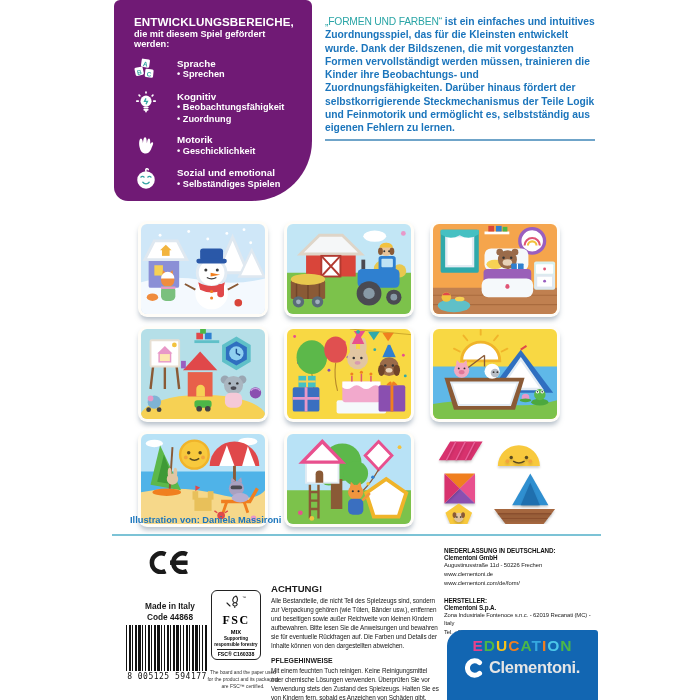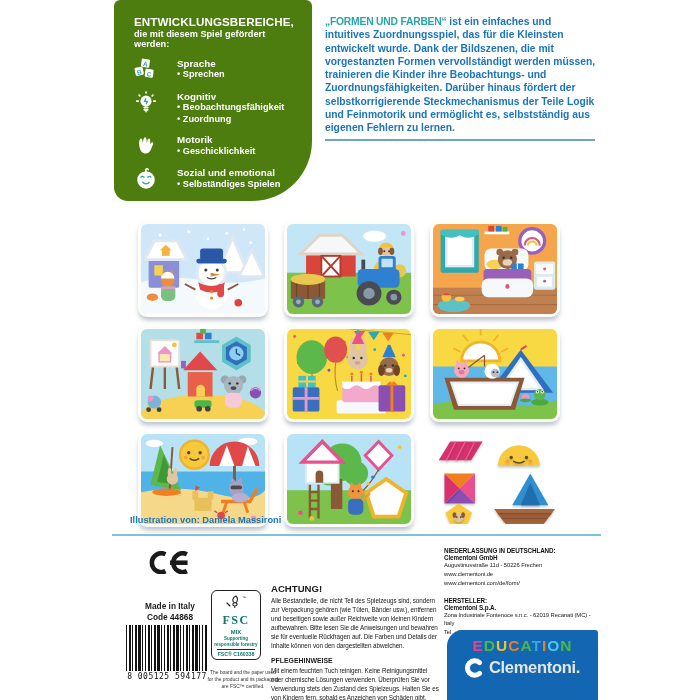--- a/index.html
+++ b/index.html
@@ -1,34 +1,34 @@
 <!DOCTYPE html>
 <html><head>
 <meta charset="utf-8">
 <style>
   html,body{margin:0;padding:0;background:#fff;width:700px;height:700px;overflow:hidden;
     font-family:"Liberation Sans",sans-serif;}
   .page{position:relative;width:700px;height:700px;background:#fff;}
 
   
   .dev-panel{position:absolute;left:114px;top:0;width:198px;height:201px;
-    background:#4d7c0f;border-radius:6px 6px 60px 14px;color:#fff;
+    background:#701a75;border-radius:6px 6px 60px 14px;color:#fff;
     padding:15px 22px 0 20px;box-sizing:border-box;}
   .dev-title{font-size:11.6px;font-weight:800;letter-spacing:.1px;}
   .dev-subtitle{font-size:9.2px;font-weight:700;margin-top:1px;}
   .dev-item{display:flex;align-items:flex-start;gap:19px;margin-top:9px;}
   .dev-icon{width:24px;height:24px;flex:0 0 24px;}
   .dev-label{font-size:9.8px;font-weight:800;line-height:1.15;}
   .dev-bullet{font-size:9.2px;font-weight:700;line-height:1.25;}
   .dev-bullet::before{content:"• ";}
 
   
   .desc{position:absolute;left:325px;top:15px;width:272px;font-size:10.3px;
     line-height:13.3px;color:#1b75bc;font-weight:600;}
-  .desc-highlight{color:#2aa5a6;font-weight:700;letter-spacing:-.2px;}
+  .desc-highlight{color:#2aa5a6;font-weight:400;letter-spacing:-.2px;}
   .divider1{position:absolute;left:325px;top:139px;width:270px;height:2px;background:#6fa4c9;}
   .contents{position:absolute;left:325px;top:149px;width:272px;}
   .contents-title{font-size:10.6px;font-weight:800;color:#2aa5a6;letter-spacing:.2px;}
   .contents-item{font-size:10.4px;font-weight:700;color:#1b75bc;line-height:13.6px;}
   .contents-item::before{content:"• ";}
 
   
   .grid{position:absolute;left:138px;top:221px;display:grid;
     grid-template-columns:repeat(3,130px);grid-auto-rows:96px;column-gap:16px;row-gap:9px;}
   .card{background:#fffdf8;border-radius:9px;padding:3px;box-sizing:border-box;
@@ -46,21 +46,21 @@
   .ce{position:absolute;left:146px;top:551px;width:52px;height:34px;}
   .made-in{position:absolute;left:128px;top:601px;width:84px;text-align:center;
     font-size:8.3px;font-weight:600;color:#1a1a1a;line-height:1.35;}
   .barcode{position:absolute;left:126px;top:625px;width:82px;}
   .barcode-bars{height:46px;background:repeating-linear-gradient(90deg,
     #111 0 1.5px,#fff 1.5px 3px,#111 3px 5.5px,#fff 5.5px 6.5px,#111 6.5px 7.2px,#fff 7.2px 9.5px);}
   .barcode-digits{font-family:"DejaVu Sans Mono",monospace;font-size:8px;color:#111;
     letter-spacing:.5px;text-align:center;margin-top:1px;white-space:nowrap;}
 
   .fsc{position:absolute;left:211px;top:590px;width:50px;height:70px;border:1.6px solid #222;
-    border-radius:6px;box-sizing:border-box;text-align:center;color:#0f766e;padding-top:3px;background:#fff;}
+    border-radius:6px;box-sizing:border-box;text-align:center;color:#000000;padding-top:3px;background:#fff;}
   .fsc-name{font-family:"Liberation Serif",serif;font-size:12px;font-weight:700;letter-spacing:1.5px;margin-top:1px;}
   .fsc-mix{font-size:5.8px;font-weight:800;margin-top:1px;}
   .fsc-tag{font-size:4.5px;font-weight:600;line-height:1.25;margin-top:1px;}
   .fsc-rule{width:80%;height:1px;background:#222;margin:2px auto 1px auto;}
   .fsc-license{font-size:5.2px;font-weight:800;}
   .fsc-note{position:absolute;left:207px;top:669px;width:72px;font-size:4.9px;color:#333;
     line-height:1.45;text-align:center;}
 
   .achtung{position:absolute;left:271px;top:583px;width:168px;color:#1a1a1a;}
   .achtung-title{font-size:9.6px;font-weight:800;margin-bottom:2px;}

